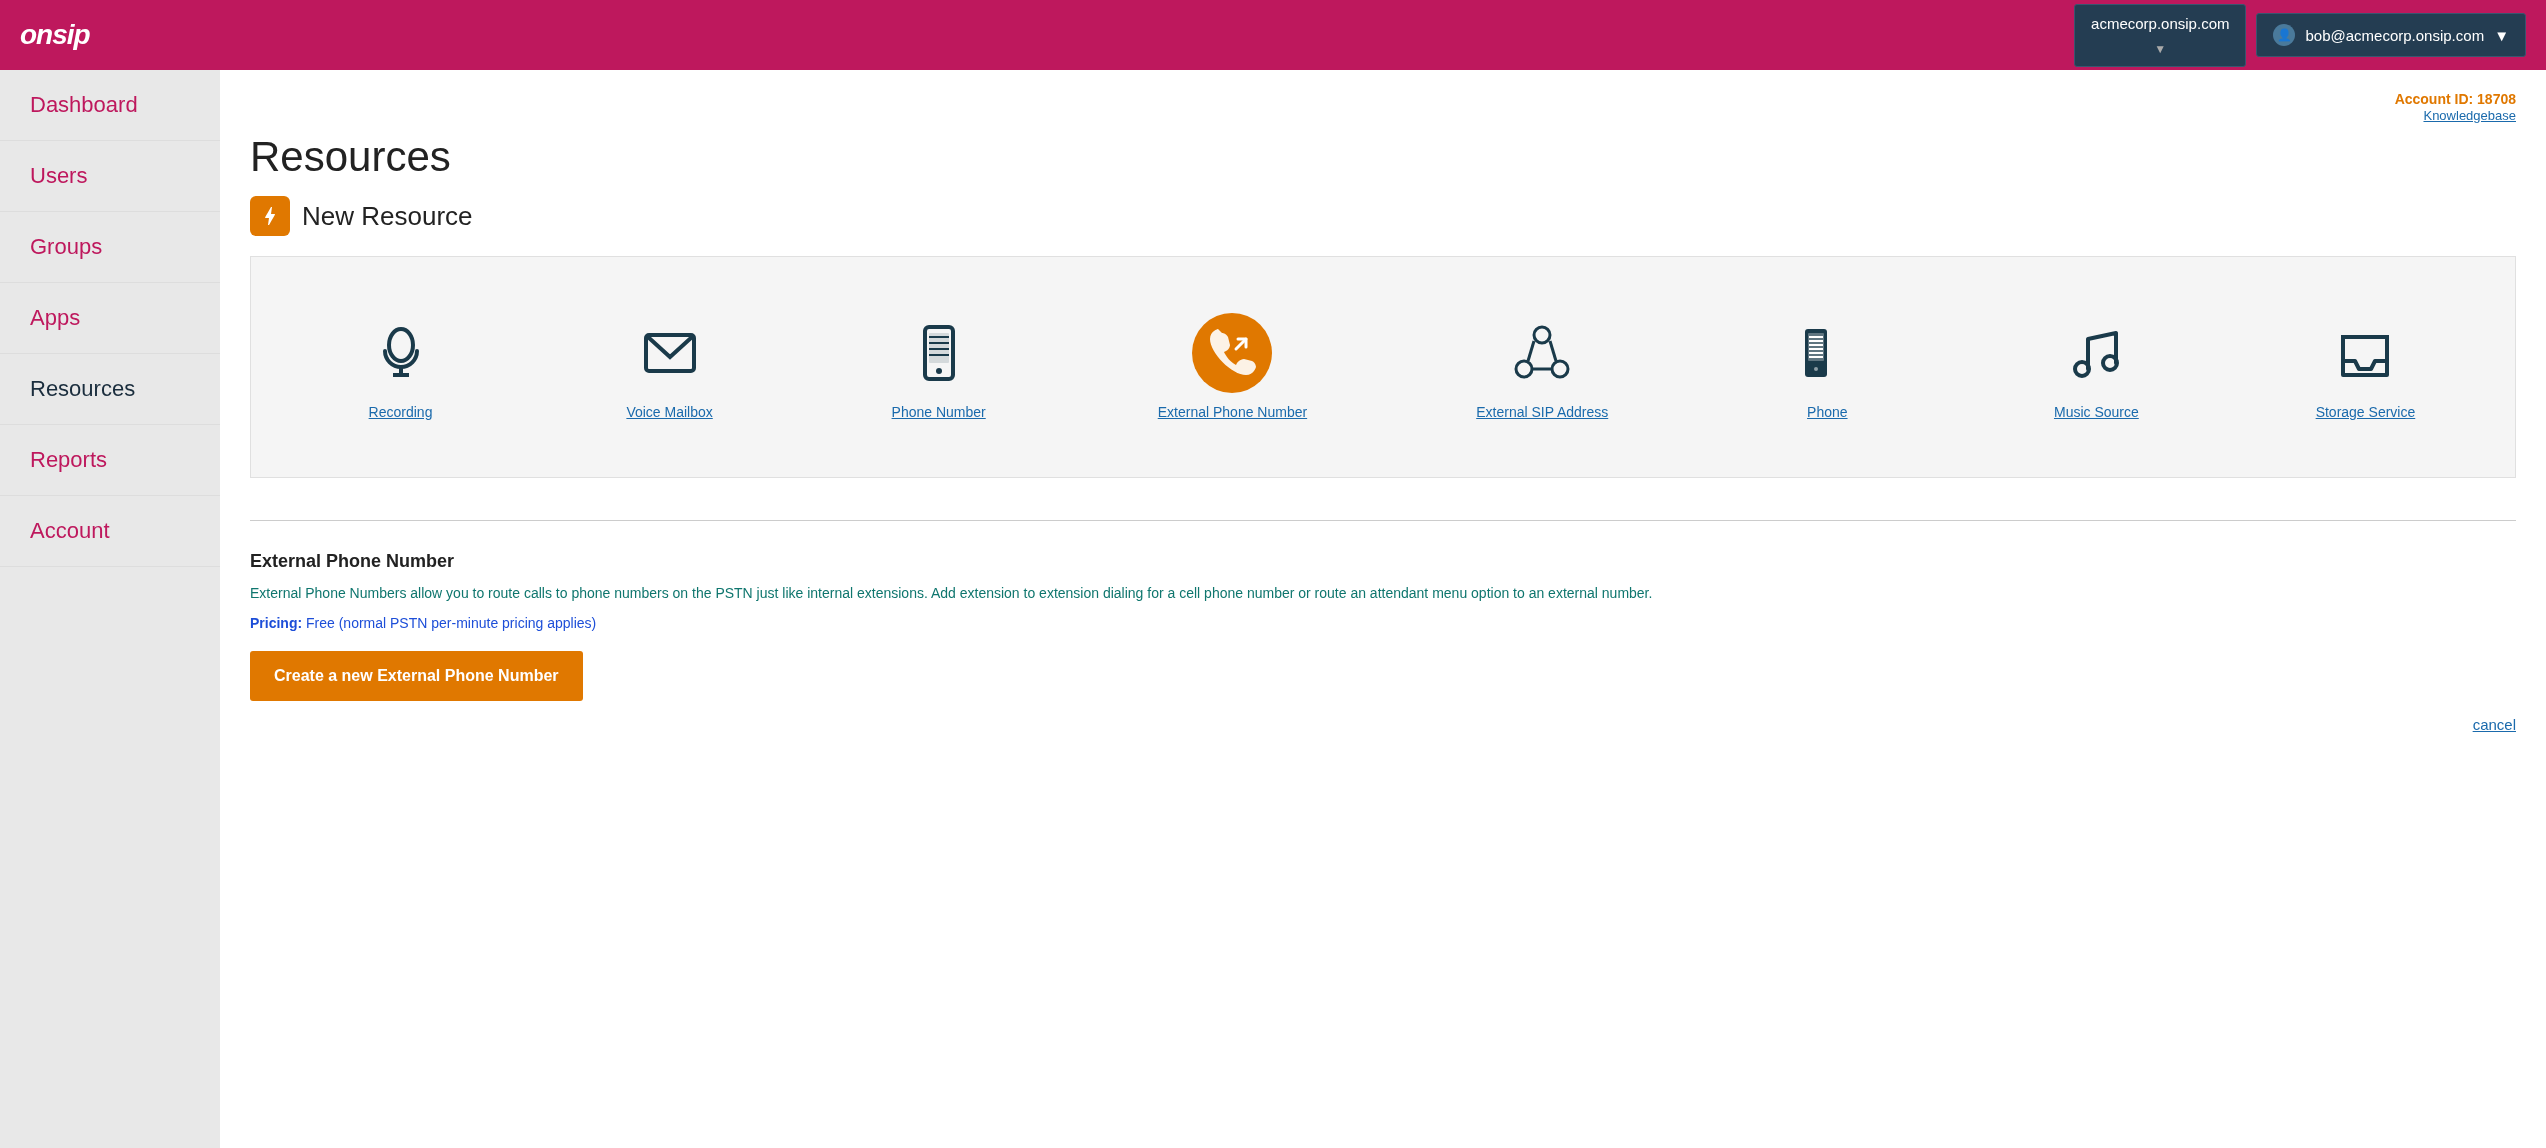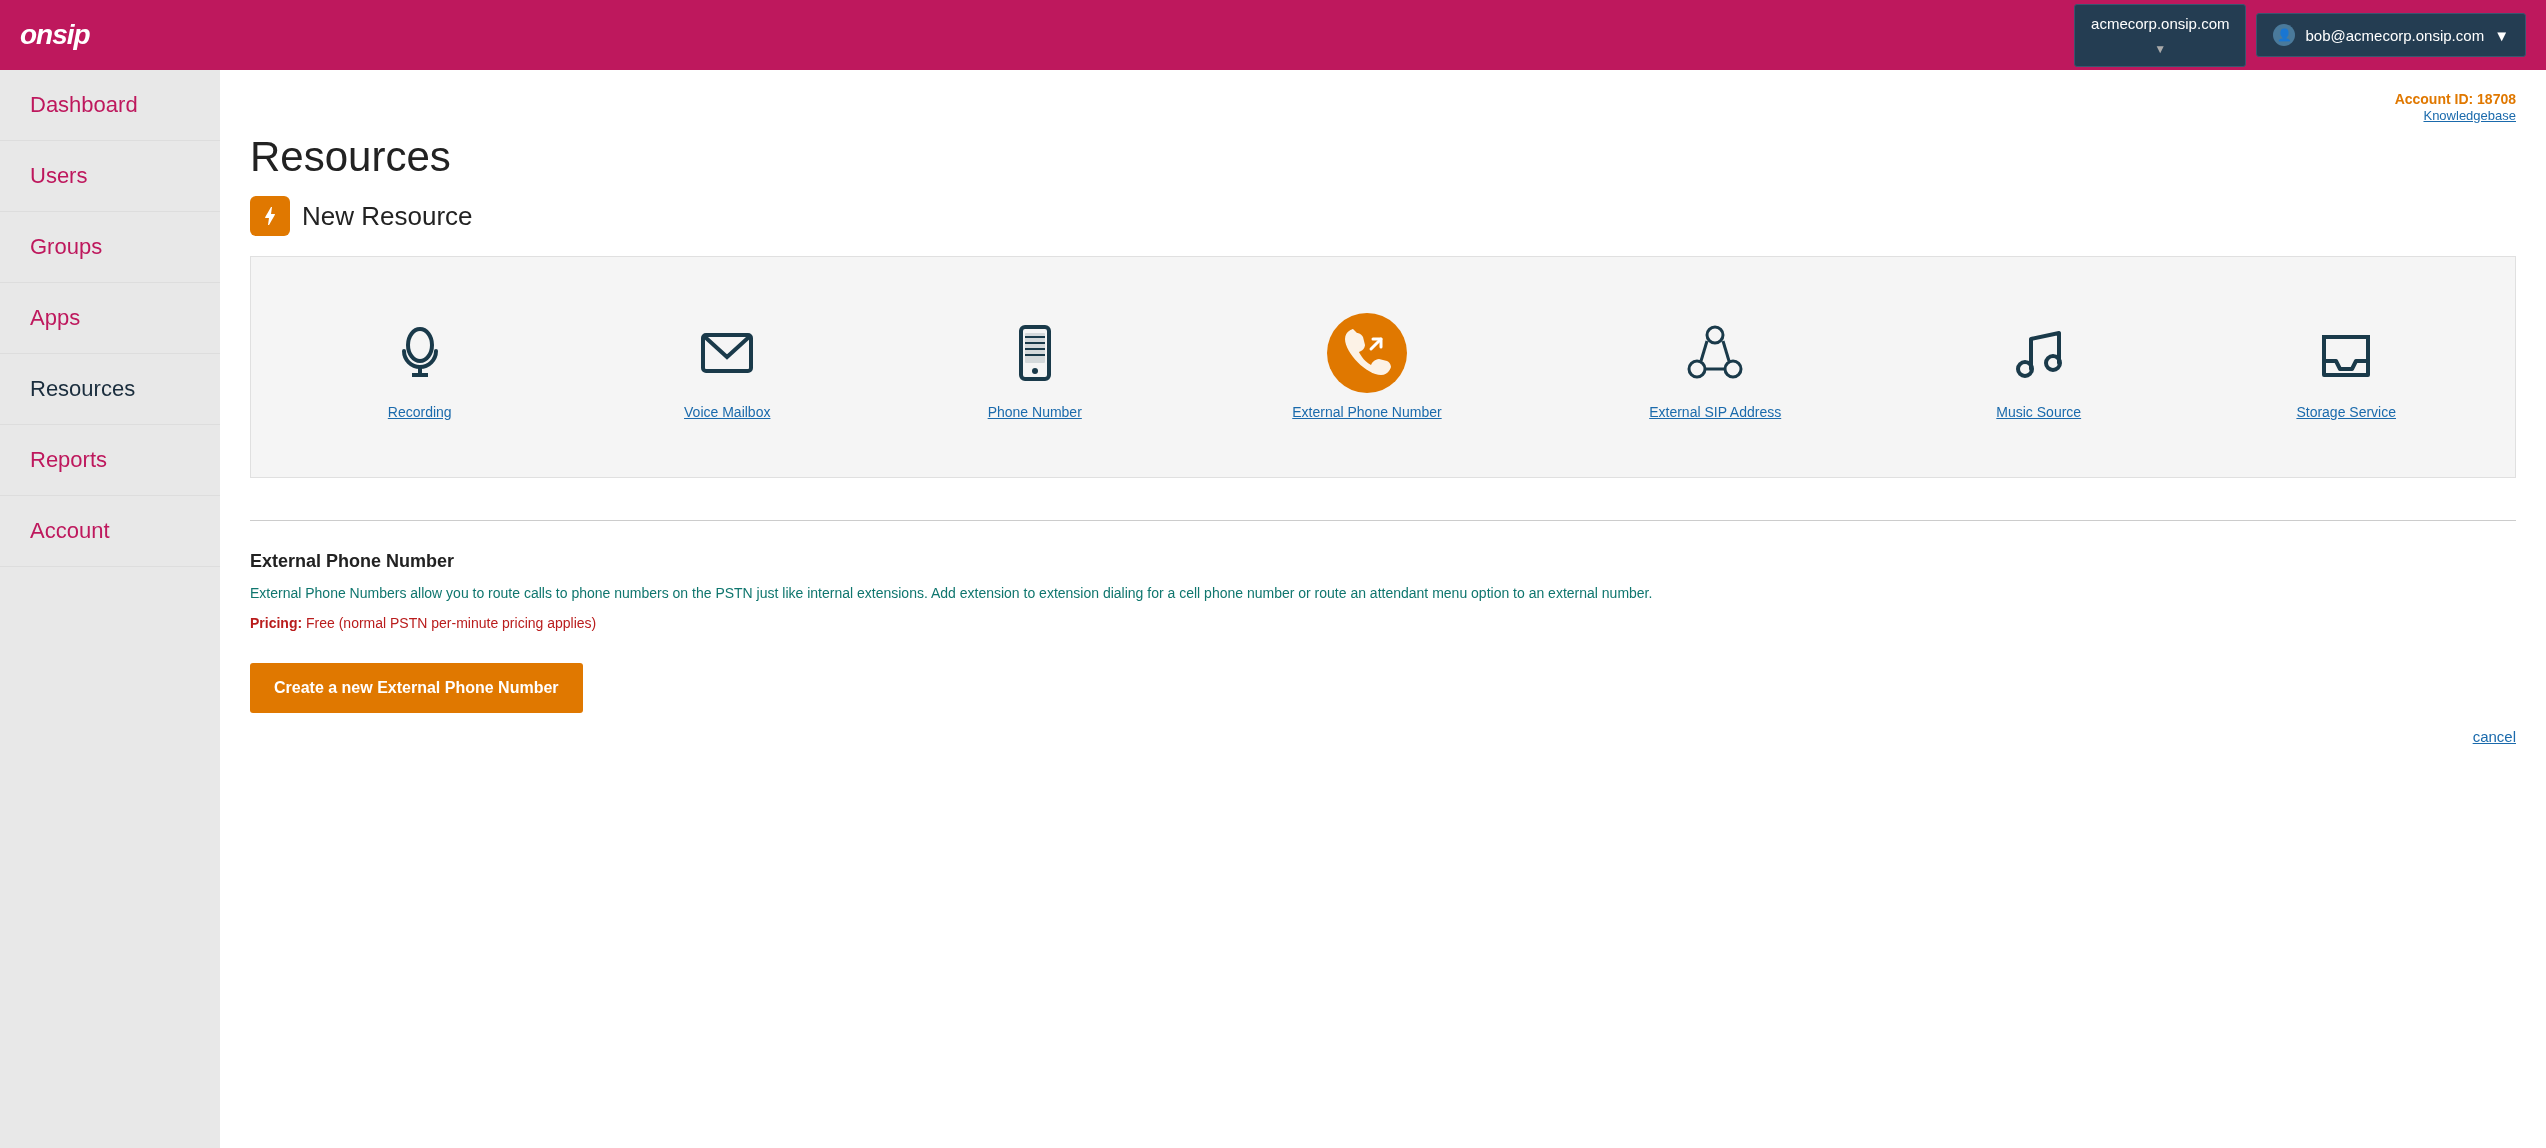--- a/index.html
+++ b/index.html
@@ -208,22 +208,22 @@
       margin-bottom: 10px;
     }
     .desc-text {
       font-size: 14px;
       color: #0f766e;
       line-height: 1.6;
       margin-bottom: 10px;
     }
     .pricing {
       font-size: 14px;
-      color: #b91c1c;
-      margin-bottom: 32px;
+      color: #1d4ed8;
+      margin-bottom: 20px;
     }
     .pricing strong { font-weight: bold; }
 
     .create-btn {
       background: #e07800;
       color: white;
       border: none;
       padding: 16px 24px;
       font-size: 16px;
       cursor: pointer;
@@ -350,20 +350,36 @@
               <circle cx="12" cy="46" r="8" stroke="#1a3a4a" stroke-width="3" fill="none"></circle>
               <circle cx="48" cy="46" r="8" stroke="#1a3a4a" stroke-width="3" fill="none"></circle>
               <line x1="22" y1="18" x2="16" y2="38" stroke="#1a3a4a" stroke-width="3"></line>
               <line x1="38" y1="18" x2="44" y2="38" stroke="#1a3a4a" stroke-width="3"></line>
               <line x1="20" y1="46" x2="40" y2="46" stroke="#1a3a4a" stroke-width="3"></line>
             </svg>
           </div>
           <span class="resource-label">External SIP Address</span>
         </div>
 
+        <div class="resource-icon-item">
+          <div class="icon-wrapper">
+            <svg viewBox="0 0 60 60" fill="none" xmlns="http://www.w3.org/2000/svg">
+              <rect x="8" y="6" width="22" height="48" rx="3" fill="#1a3a4a"></rect>
+              <rect x="11" y="10" width="16" height="28" rx="1" fill="white" opacity="0.3"></rect>
+              <line x1="12" y1="14" x2="26" y2="14" stroke="white" stroke-width="2"></line>
+              <line x1="12" y1="18" x2="26" y2="18" stroke="white" stroke-width="2"></line>
+              <line x1="12" y1="22" x2="26" y2="22" stroke="white" stroke-width="2"></line>
+              <line x1="12" y1="26" x2="26" y2="26" stroke="white" stroke-width="2"></line>
+              <line x1="12" y1="30" x2="26" y2="30" stroke="white" stroke-width="2"></line>
+              <line x1="12" y1="34" x2="26" y2="34" stroke="white" stroke-width="2"></line>
+              <circle cx="19" cy="46" r="2" fill="white" opacity="0.5"></circle>
+            </svg>
+          </div>
+          <span class="resource-label">Phone</span>
+        </div>
 
         <div class="resource-icon-item">
           <div class="icon-wrapper">
             <svg viewBox="0 0 60 60" fill="none" xmlns="http://www.w3.org/2000/svg">
               <path d="M22 46V16L50 10V40" stroke="#1a3a4a" stroke-width="4" fill="none" stroke-linecap="round" stroke-linejoin="round"></path>
               <circle cx="16" cy="46" r="7" stroke="#1a3a4a" stroke-width="4" fill="none"></circle>
               <circle cx="44" cy="40" r="7" stroke="#1a3a4a" stroke-width="4" fill="none"></circle>
             </svg>
           </div>
           <span class="resource-label">Music Source</span>

